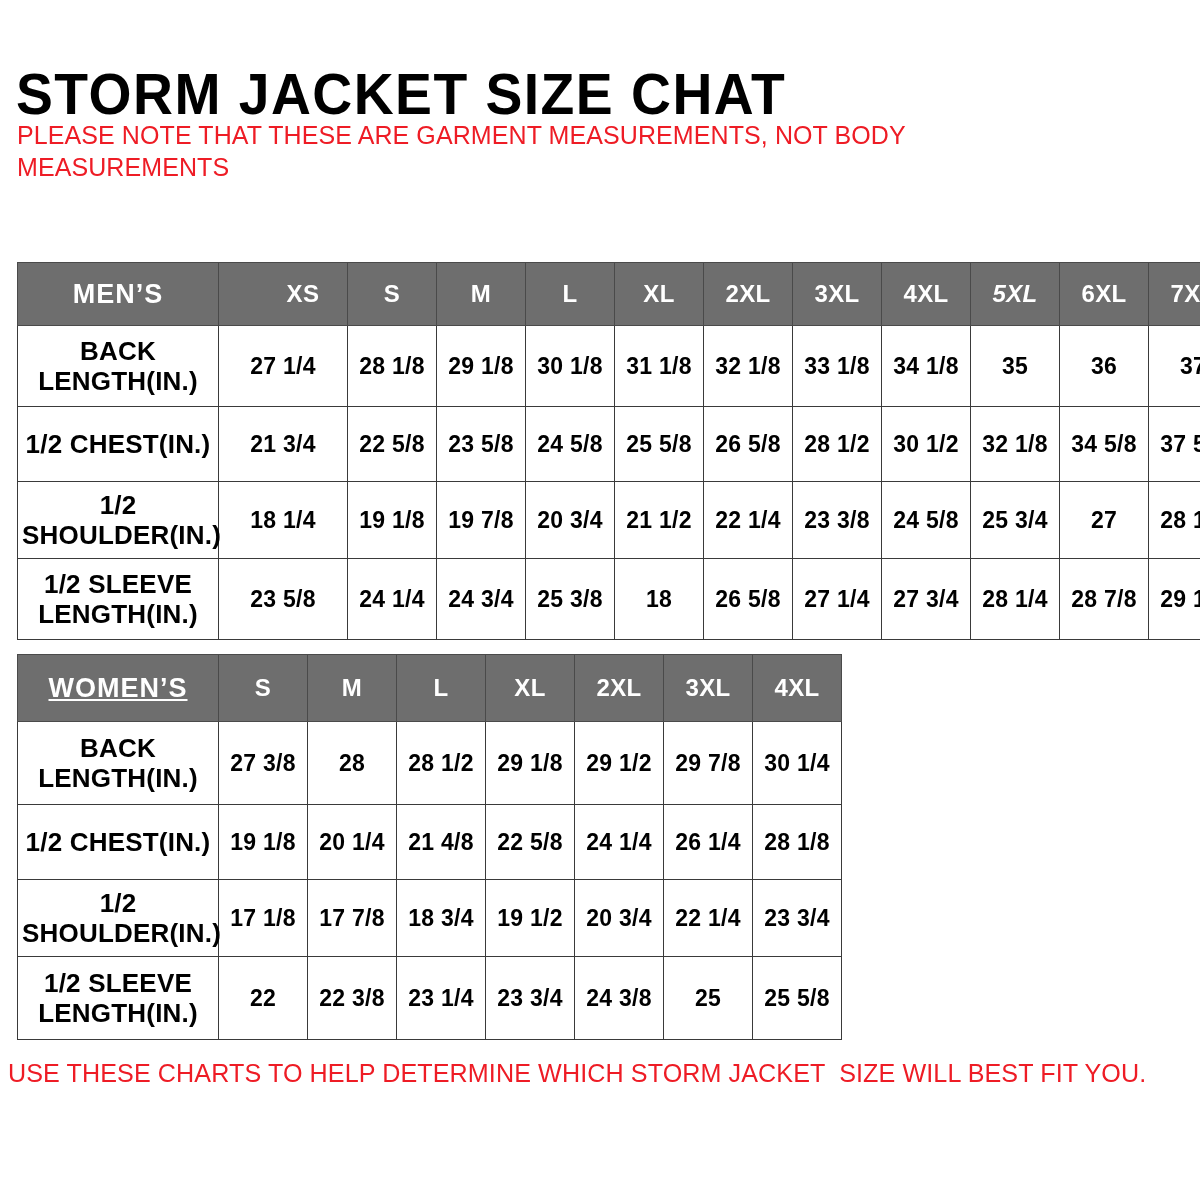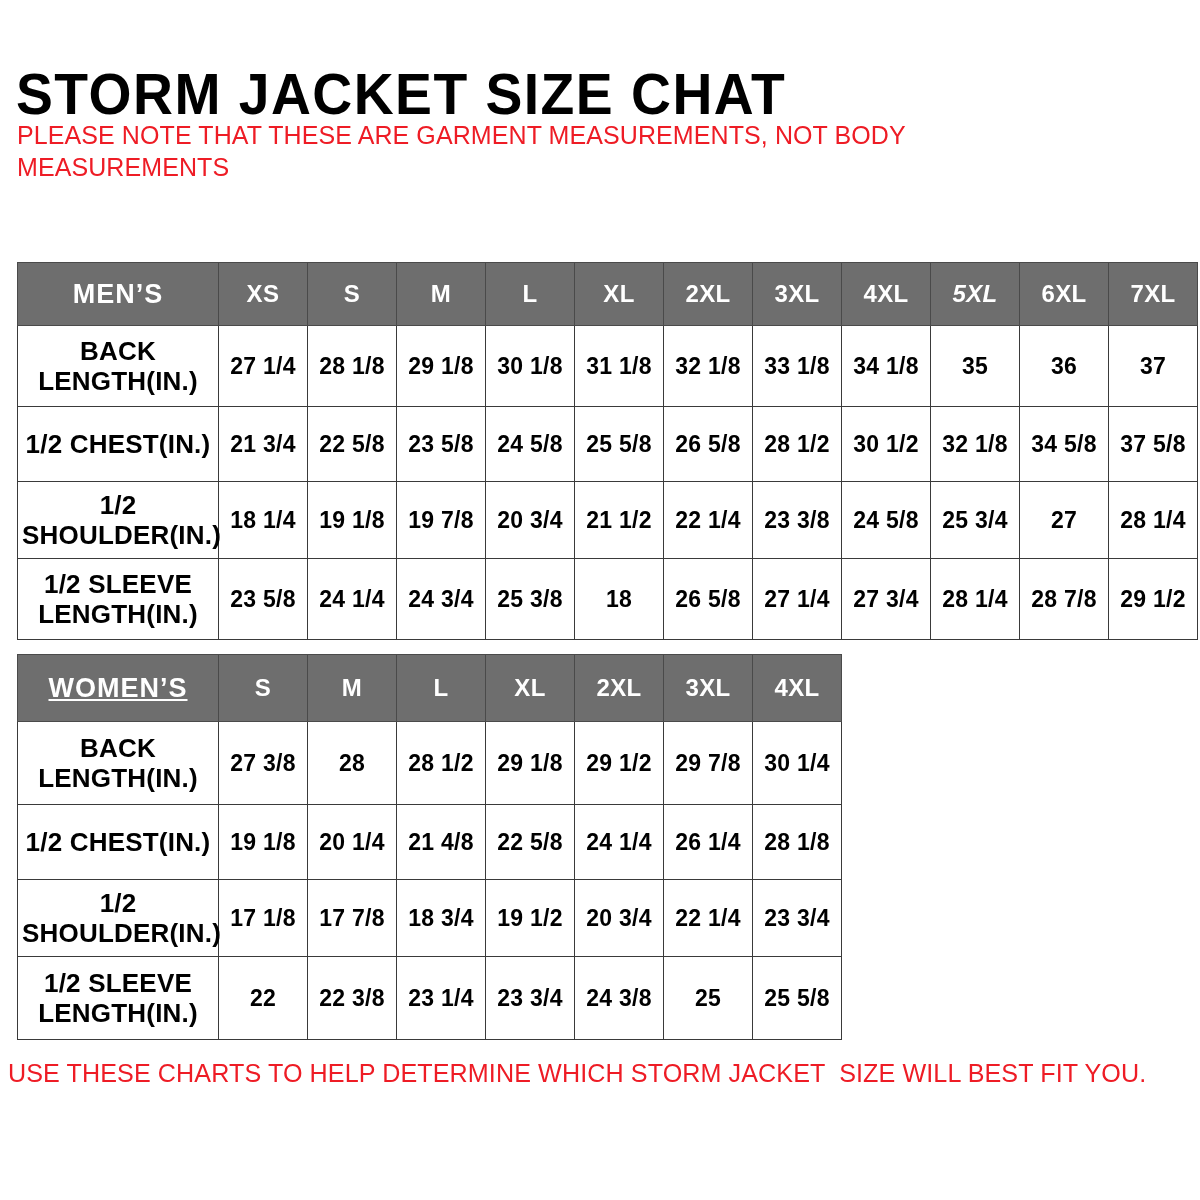--- a/index.html
+++ b/index.html
@@ -139,21 +139,21 @@
 <div class="page">
 
   <h1 class="title">STORM JACKET SIZE CHAT</h1>
 
   <div class="note-top">PLEASE NOTE THAT THESE ARE GARMENT MEASUREMENTS, NOT BODY MEASUREMENTS</div>
 
   <table class="size-table" id="mens-table">
     <thead>
       <tr>
           <th class="cat-head" style="width: 200px;">MEN’S</th>
-          <th style="width: 88px;">XS</th>
+          <th style="width: 88px; padding-left: 40px;">XS</th>
           <th style="width: 88px;">S</th>
           <th style="width: 88px;">M</th>
           <th style="width: 88px;">L</th>
           <th style="width: 88px;">XL</th>
           <th style="width: 88px;">2XL</th>
           <th style="width: 88px;">3XL</th>
           <th style="width: 88px;">4XL</th>
           <th style="width: 88px; font-style: italic;">5XL</th>
           <th style="width: 88px;">6XL</th>
           <th style="width: 88px;">7XL</th>

